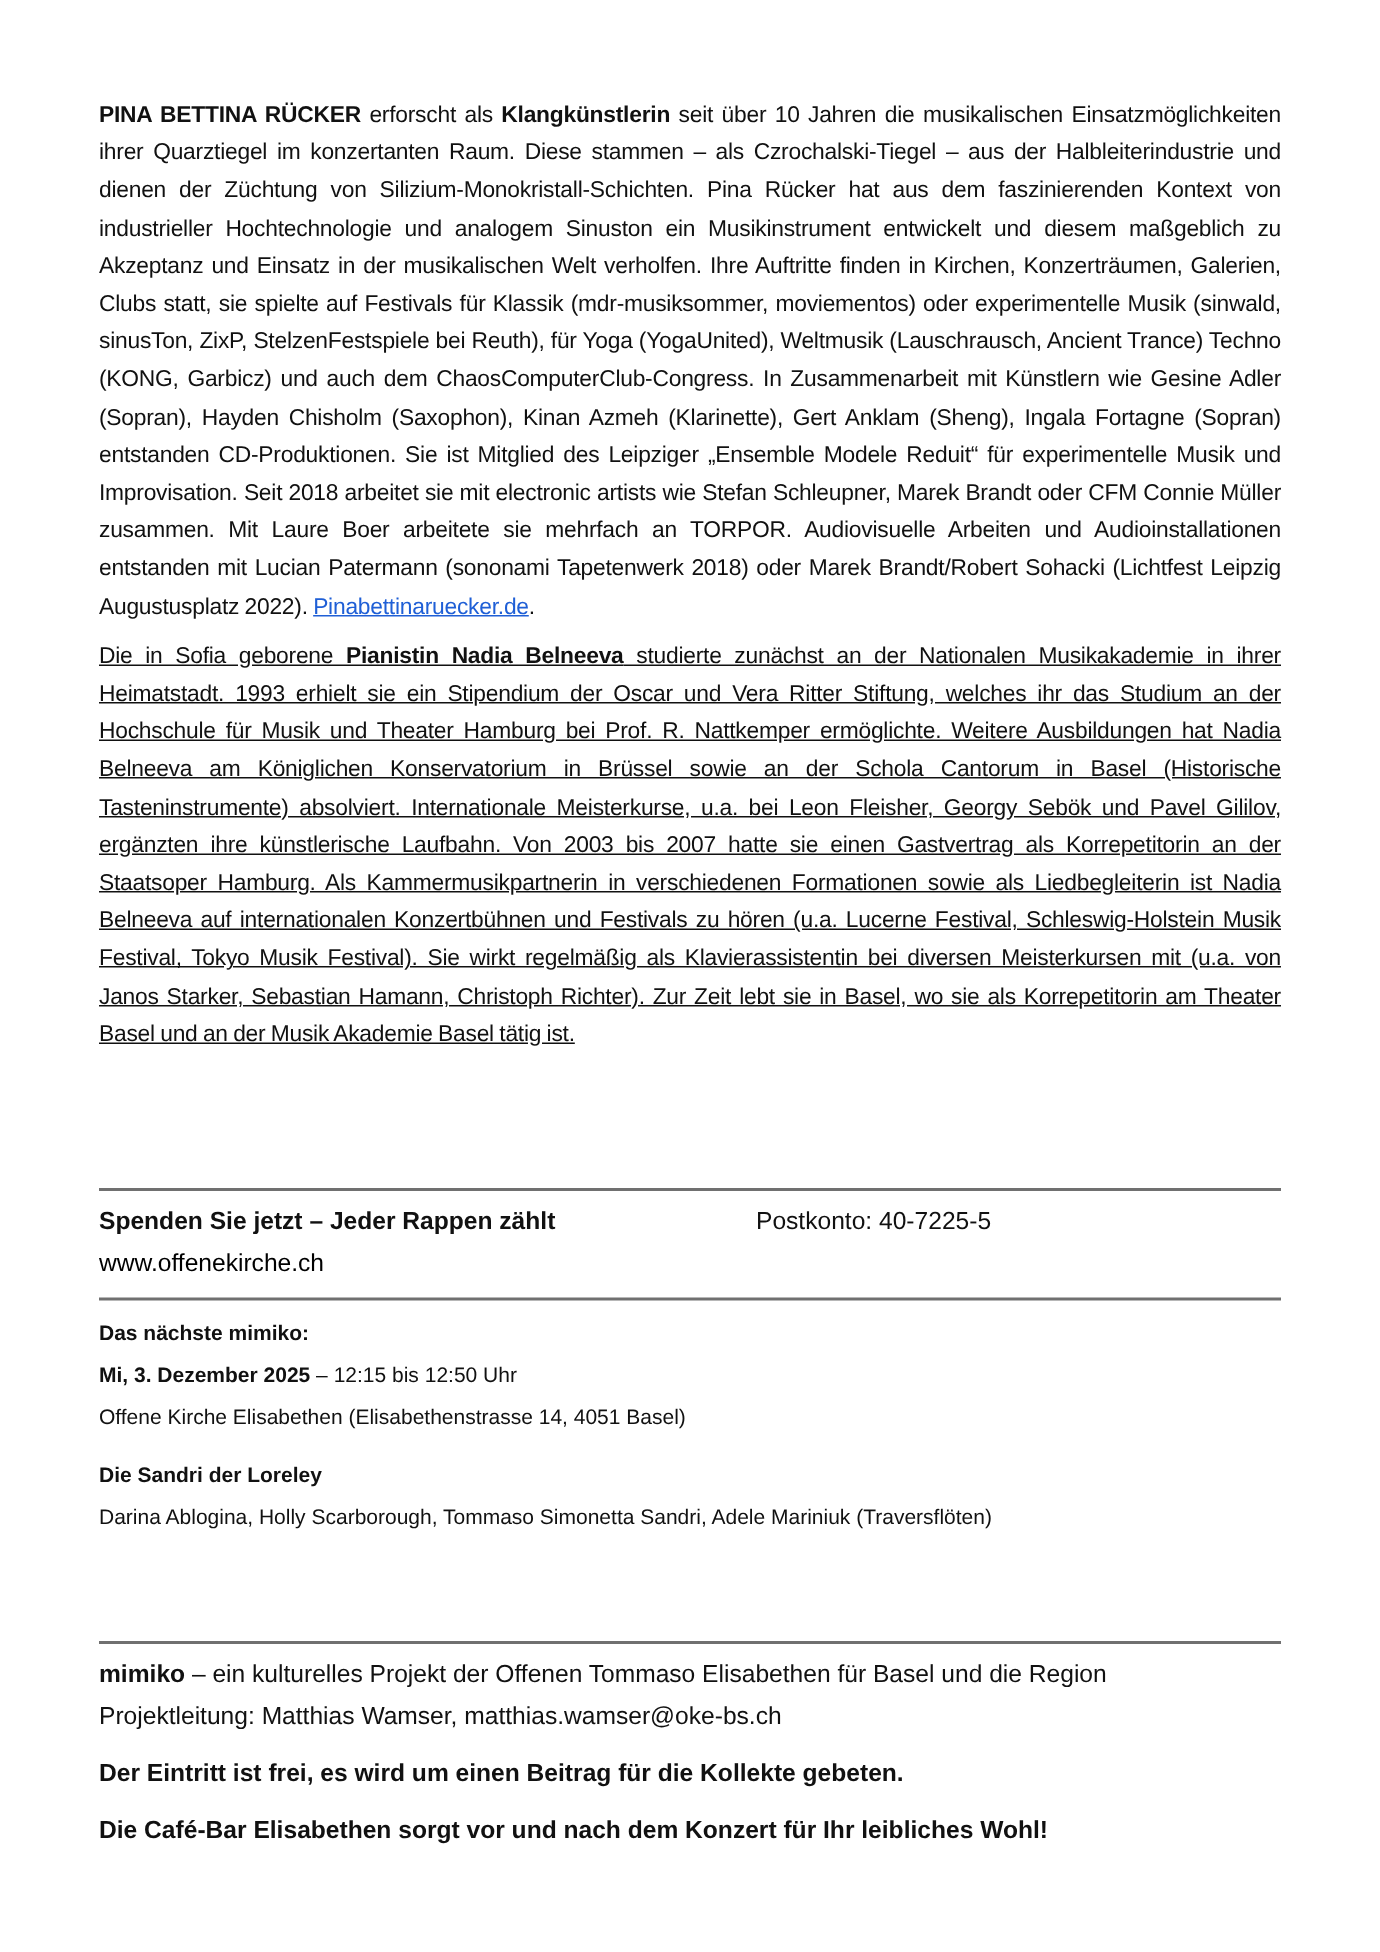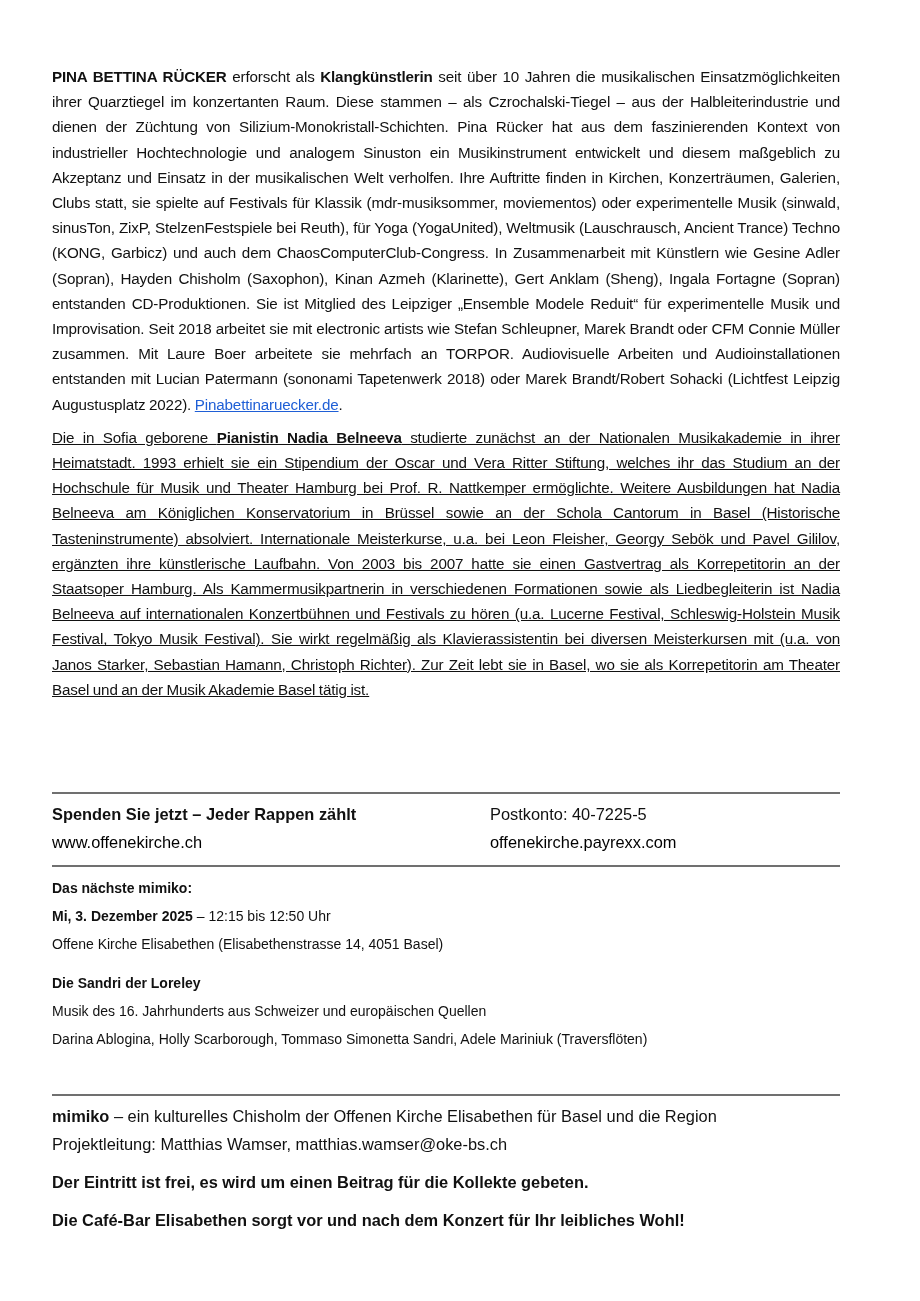--- a/index.html
+++ b/index.html
@@ -1,21 +1,21 @@
 <!DOCTYPE html>
 <html><head>
   <meta charset="utf-8">
   <style>
     html, body { margin: 0; padding: 0; background: #ffffff; }
     body {
       width: 920px; height: 1301px; position: relative; overflow: hidden;
       font-family: "Liberation Sans", "DejaVu Sans", sans-serif;
       color: #111111;
     }
-    .page { position: absolute; left: 52px; top: 64px; width: 788px; }
+    .page { position: absolute; left: 66px; top: 64px; width: 788px; }
     .bio {
       font-size: 15.2px; line-height: 25.2px; text-align: justify;
       margin: 0; letter-spacing: -0.15px; word-spacing: -0.5px;
     }
     .bio b { font-weight: bold; }
     .bio + .bio { margin-top: 8px; text-decoration: underline; }
     a.doc-link { color: #1f5fd6; text-decoration: underline; }
     a.plain-link { color: #000000; text-decoration: none; }
     .rule { height: 0; border-top: 2px solid #707070; width: 788px; }
     .rule.r1 { position: absolute; top: 728px; }
@@ -44,38 +44,36 @@
 
   <div class="rule r1"></div>
 
   <div class="donate">
     <div class="col left">
       <div class="title">Spenden Sie jetzt – Jeder Rappen zählt</div>
       <div><a class="plain-link">www.offenekirche.ch</a></div>
     </div>
     <div class="col right">
       <div>Postkonto: 40-7225-5</div>
-      <div><a class="plain-link">offenekirche.payrexx.com</a></div>
     </div>
   </div>
 
   <div class="rule r2"></div>
 
   <div class="event">
     <div><b>Das nächste mimiko:</b></div>
     <div><b>Mi, 3. Dezember 2025</b><span> – 12:15 bis 12:50 Uhr</span></div>
     <div>Offene Kirche Elisabethen (Elisabethenstrasse 14, 4051 Basel)</div>
     <div class="gap"></div>
     <div><b>Die Sandri der Loreley</b></div>
-    <div>Musik des 16. Jahrhunderts aus Schweizer und europäischen Quellen</div>
     <div>Darina Ablogina, Holly Scarborough, Tommaso Simonetta Sandri, Adele Mariniuk (Traversflöten)</div>
   </div>
 
   <div class="rule r3"></div>
 
   <div class="footer">
-    <div><b>mimiko</b><span> – ein kulturelles Chisholm der Offenen Kirche Elisabethen für Basel und die Region</span></div>
+    <div><b>mimiko</b><span> – ein kulturelles Projekt der Offenen Tommaso Elisabethen für Basel und die Region</span></div>
     <div>Projektleitung: Matthias Wamser, matthias.wamser@oke-bs.ch</div>
     <div class="note">Der Eintritt ist frei, es wird um einen Beitrag für die Kollekte gebeten.</div>
     <div class="note">Die Café-Bar Elisabethen sorgt vor und nach dem Konzert für Ihr leibliches Wohl!</div>
   </div>
 
 </div>
 
 </body></html>

